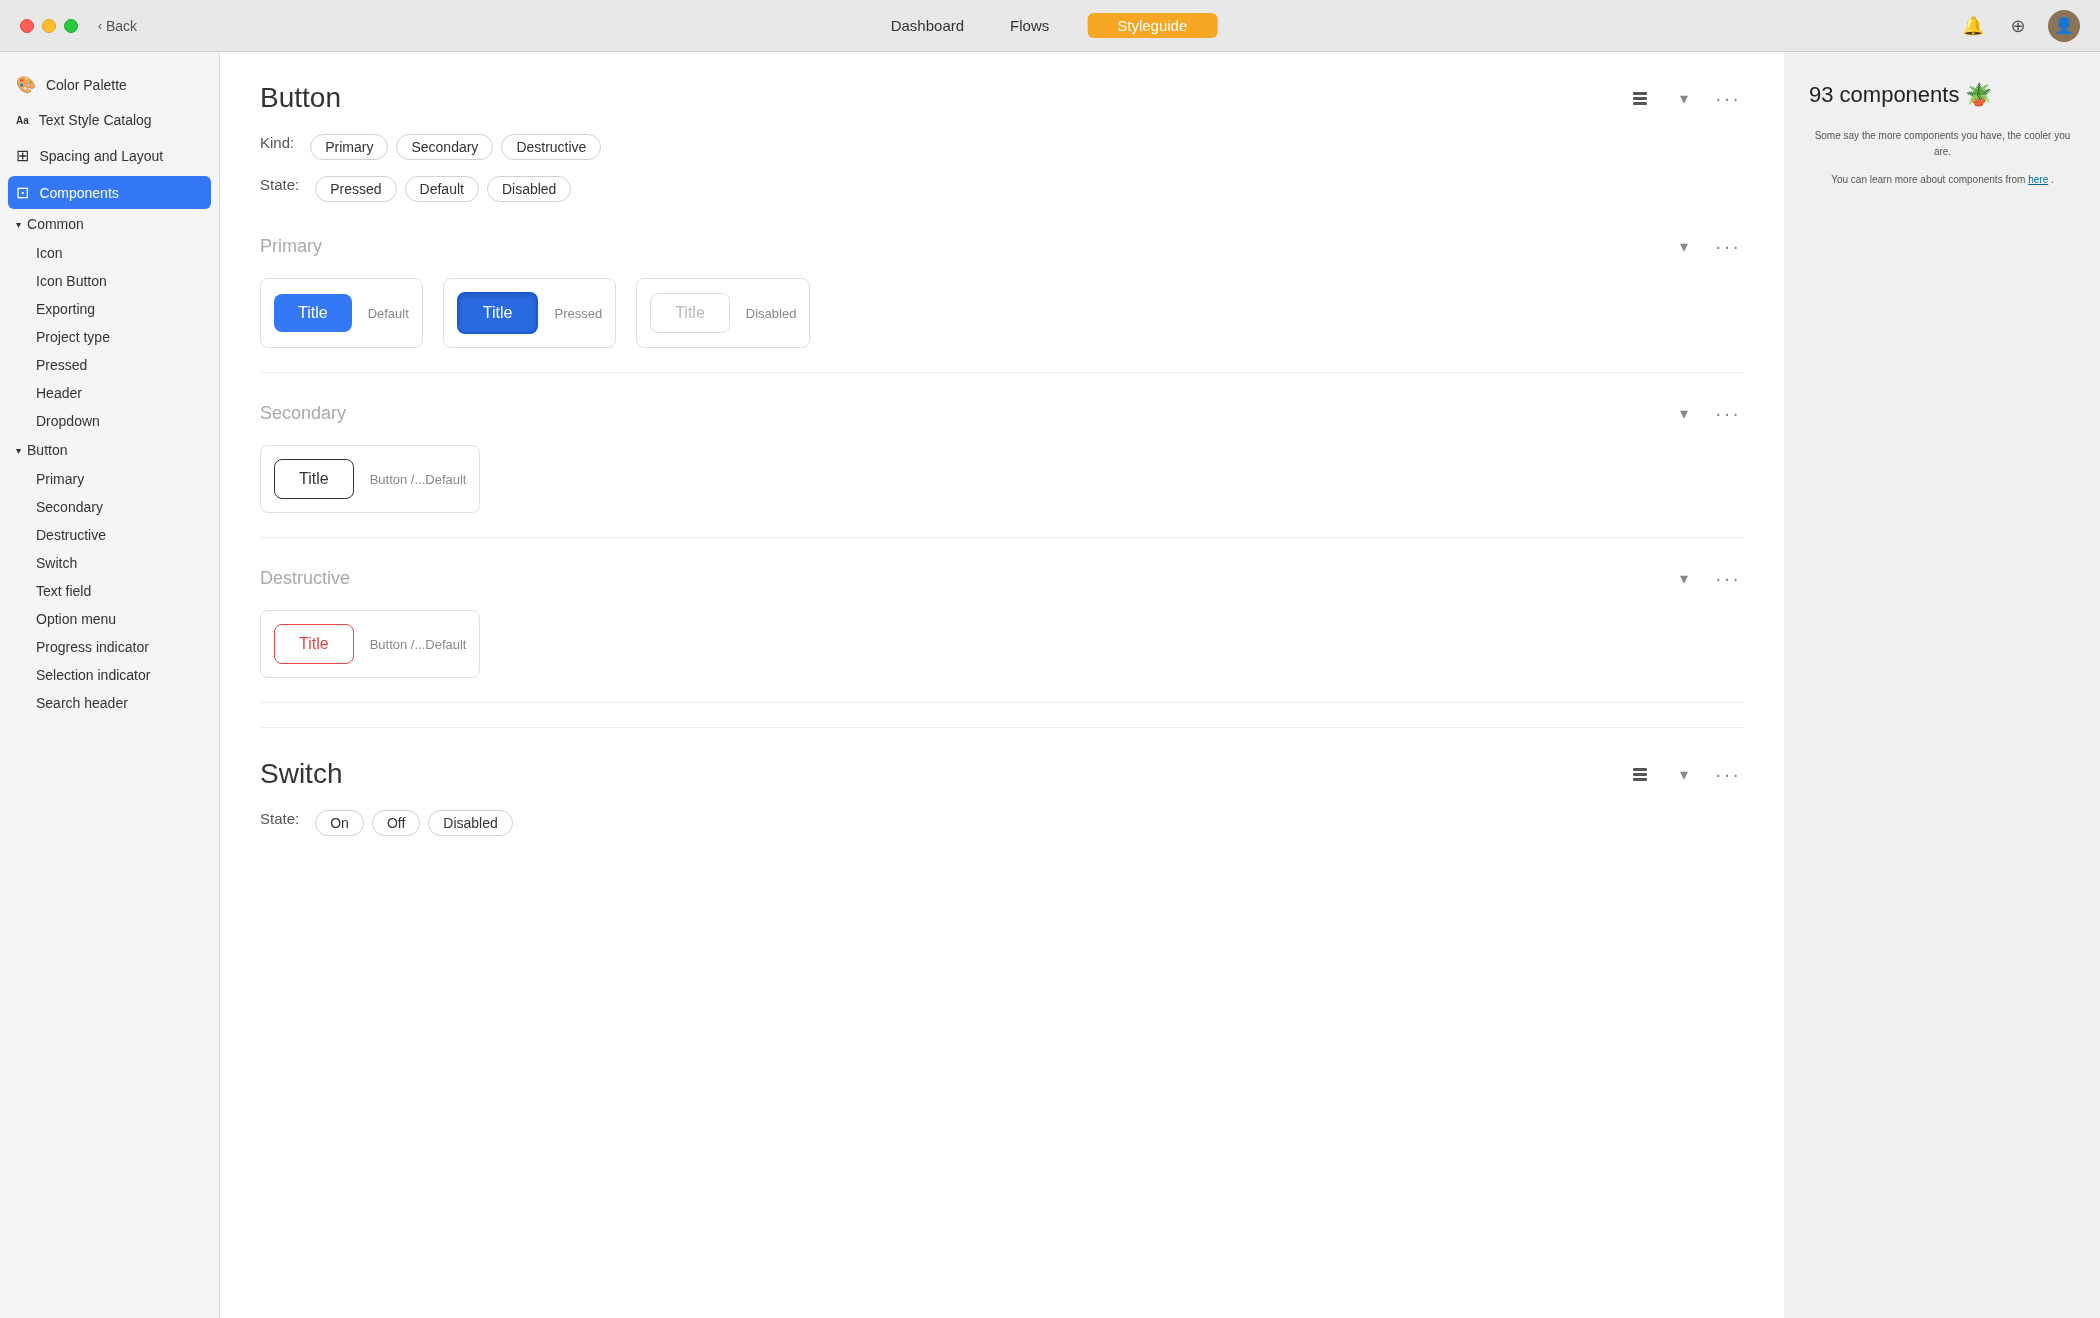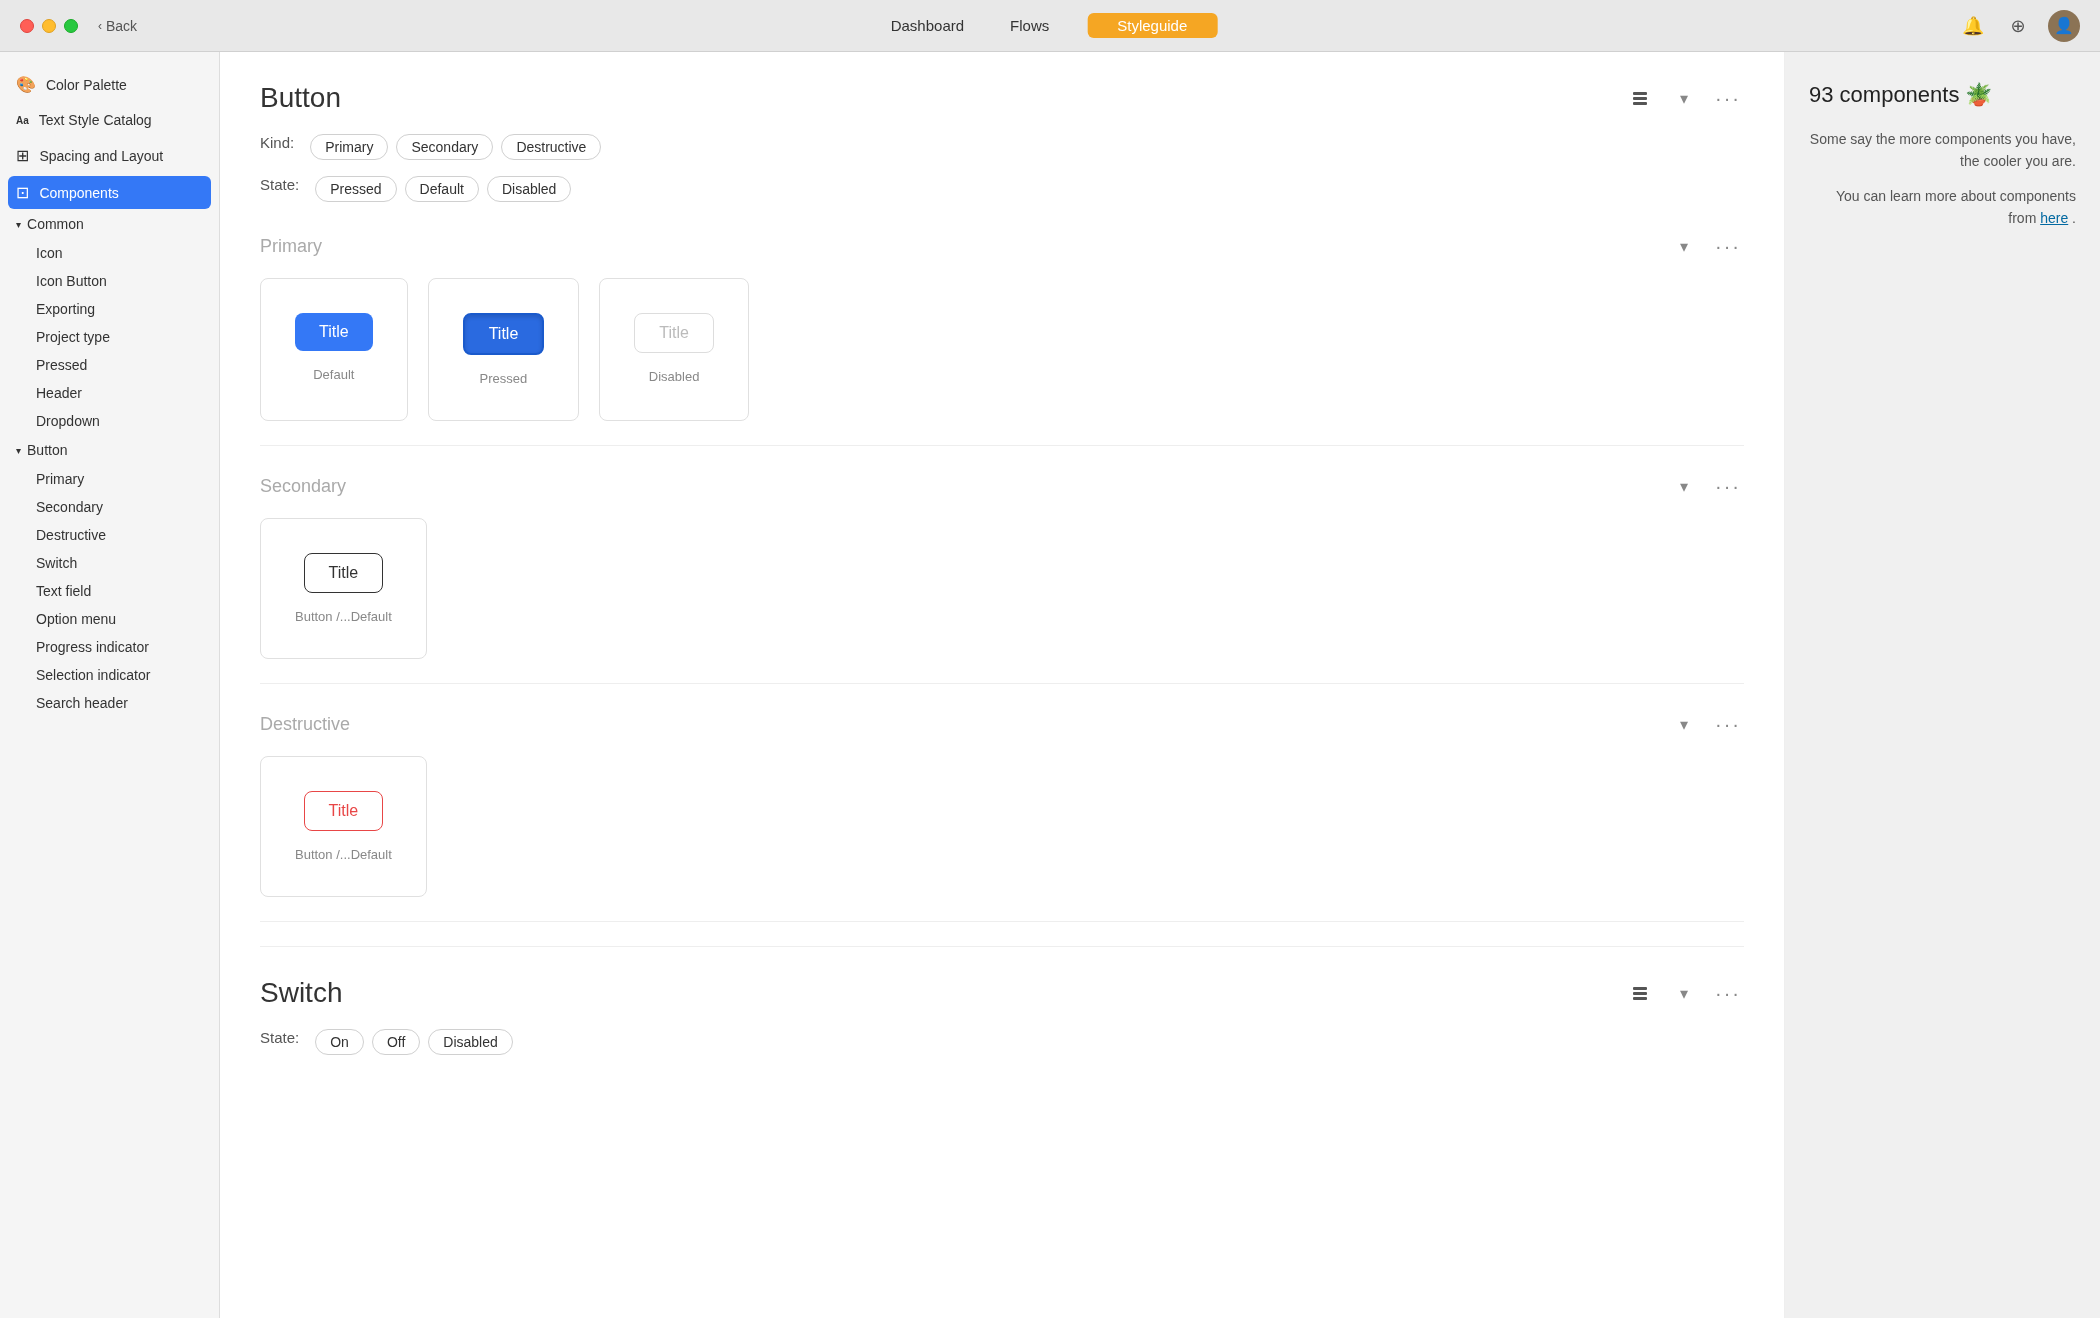--- a/index.html
+++ b/index.html
@@ -231,23 +231,23 @@
 
     
     .component-cards {
       display: flex;
       gap: 20px;
       flex-wrap: wrap;
     }
     .component-card {
       border: 1px solid #e0e0e0;
       border-radius: 8px;
-      padding: 34px;
-      display: flex;
-      flex-direction: column;
+      padding: 13px;
+      display: flex;
+      flex-direction: row;
       align-items: center;
       gap: 16px;
       min-width: 140px;
       background: #fff;
     }
     .card-label {
       font-size: 13px;
       color: #888;
     }
 
@@ -311,25 +311,25 @@
       border-left: 1px solid #eee;
       flex-shrink: 0;
     }
     .component-count {
       font-size: 22px;
       font-weight: 500;
       color: #222;
       margin-bottom: 20px;
     }
     .info-text {
-      font-size: 14px;
+      font-size: 10px;
       color: #555;
       line-height: 1.6;
       margin-bottom: 12px;
-      text-align: right;
+      text-align: center;
     }
     .info-link {
       color: #0369a1;
       text-decoration: underline;
     }
 
     
     .switch-section {
       margin-top: 30px;
     }

